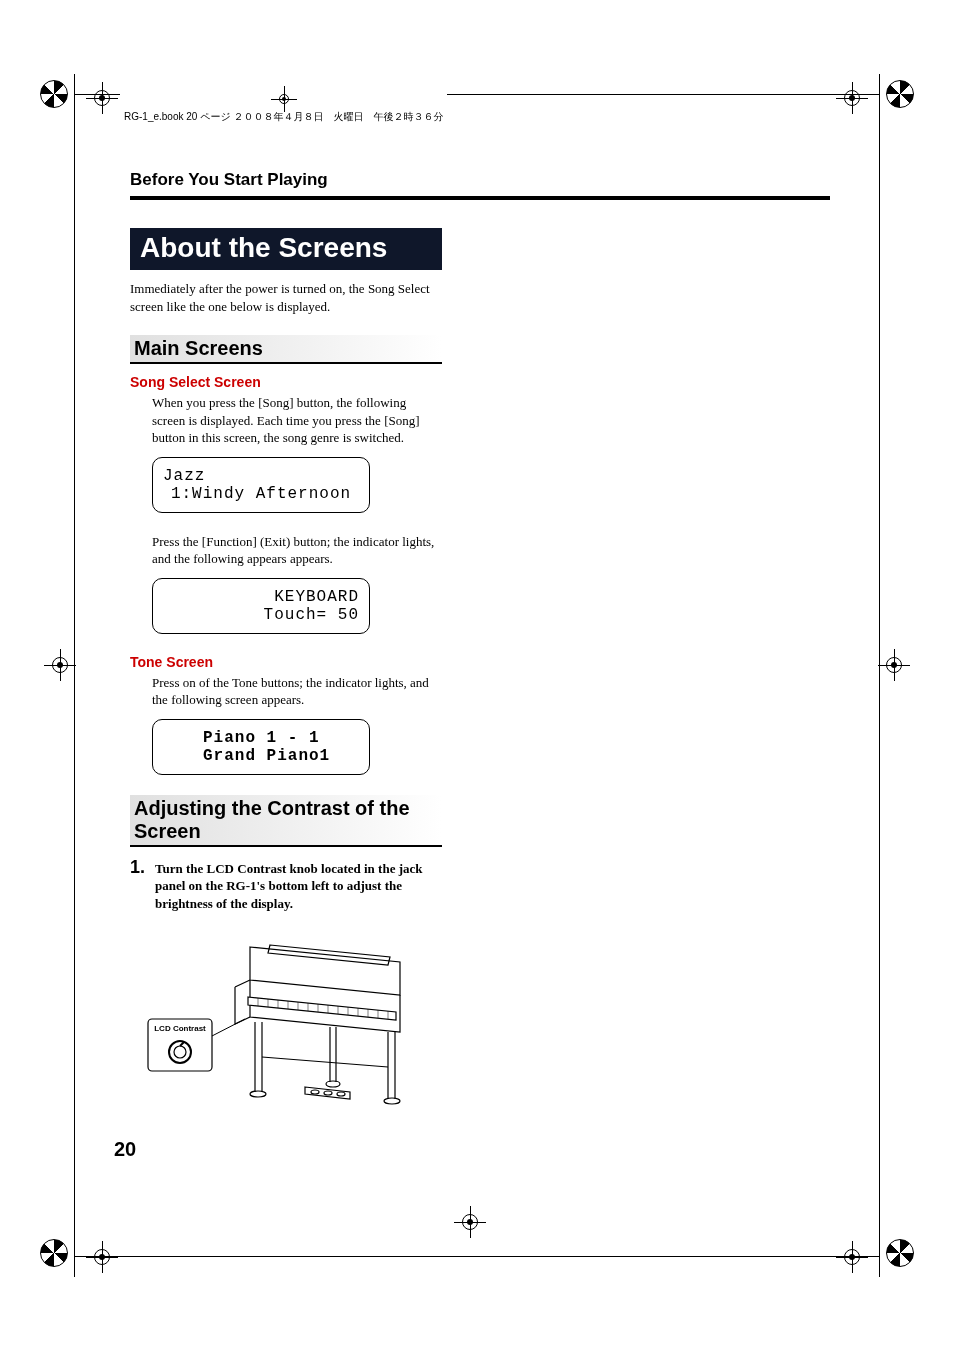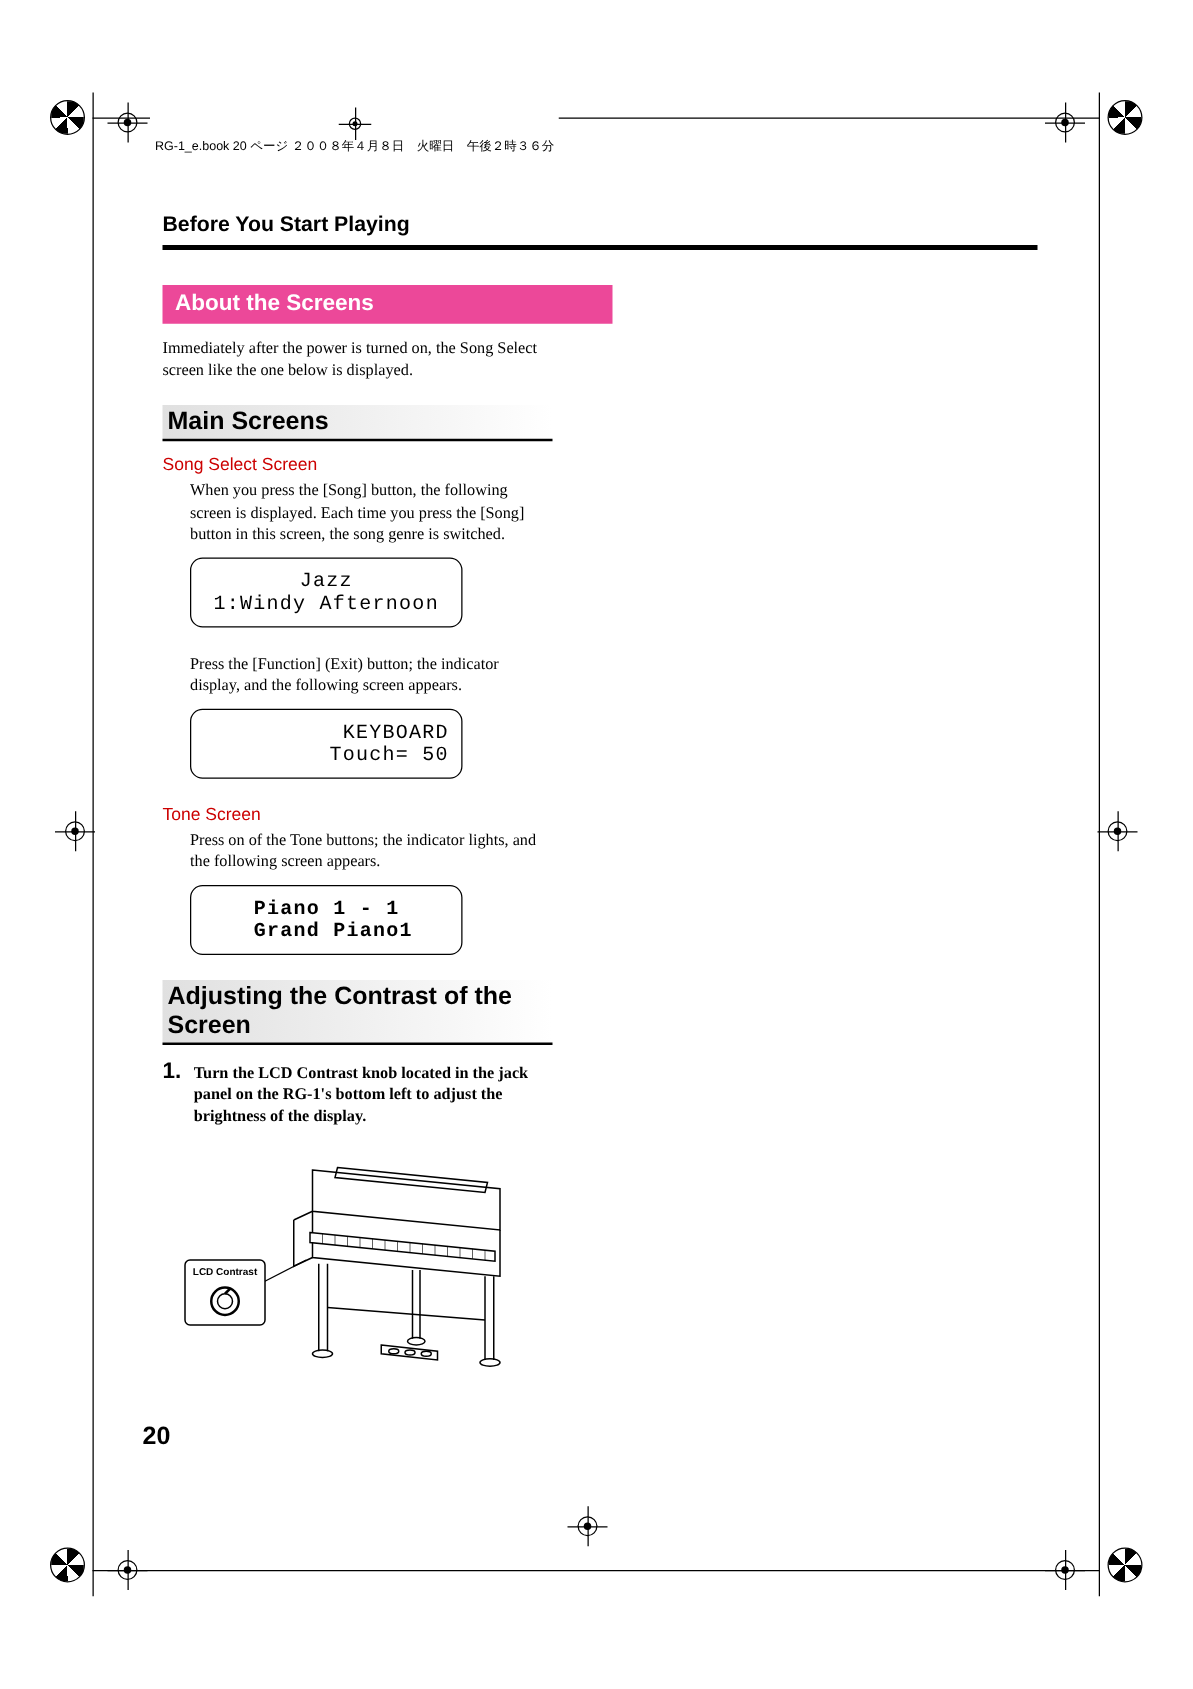--- a/index.html
+++ b/index.html
@@ -72,64 +72,64 @@
   .chapter-title {
     font-family: 'Arial Black', Arial, sans-serif;
     font-weight: 900; font-size: 17px;
     margin-bottom: 6px;
   }
   .thick-rule {
     border-top: 4px solid #000;
     margin-bottom: 28px;
   }
   .h1-box {
-    background: #ec4899; color: #fff;
-    font-family: 'Arial Black', Arial, sans-serif;
-    font-weight: 900; font-size: 18px;
+    background: #0f172a; color: #fff;
+    font-family: 'Arial Black', Arial, sans-serif;
+    font-weight: 900; font-size: 28px;
     padding: 4px 10px 6px 10px;
-    width: 360px;
+    width: 312px;
     margin-bottom: 10px;
   }
   .intro-text {
     font-size: 13px; line-height: 1.35;
     width: 312px;
     margin-bottom: 20px;
   }
   .h2-box {
     font-family: 'Arial Black', Arial, sans-serif;
     font-weight: 900; font-size: 20px;
     border-bottom: 2px solid #000;
     width: 312px;
     padding: 2px 4px 2px 4px;
     background: linear-gradient(to right, #e0e0e0 0%, #fff 100%);
     margin-bottom: 10px;
     line-height: 1.15;
   }
   .h3-red {
     font-family: Arial, sans-serif;
-    font-weight: normal; font-size: 14px;
+    font-weight: bold; font-size: 14px;
     color: #c00;
     margin-bottom: 4px;
   }
   .body-text {
     font-size: 13px; line-height: 1.35;
     width: 290px;
     margin-left: 22px;
     margin-bottom: 10px;
   }
   .lcd-box {
     width: 218px; height: 56px;
     border: 1.5px solid #000; border-radius: 10px;
     margin-left: 22px; margin-bottom: 20px;
     font-family: 'Courier New', monospace;
     font-size: 16px; letter-spacing: 1px;
     padding: 6px 10px;
     display: flex; flex-direction: column; justify-content: center;
   }
-  .lcd-line1 { text-align: center; }
+  .lcd-line1 { text-align: left; }
   .lcd-line1-left { text-align: right; }
   .lcd-line2 { text-align: center; }
   .lcd-line2-right { text-align: right; }
   .lcd-line-indent { text-align: left; padding-left: 40px; font-weight: bold; }
   .step {
     display: flex; gap: 10px; width: 312px;
     margin-bottom: 14px;
   }
   .step-num {
     font-family: Arial, sans-serif;
@@ -201,21 +201,21 @@
 
   <div class="h2-box">Main Screens</div>
 
   <div class="h3-red">Song Select Screen</div>
   <div class="body-text">When you press the [Song] button, the following screen is displayed. Each time you press the [Song] button in this screen, the song genre is switched.</div>
   <div class="lcd-box">
     <div class="lcd-line1">Jazz</div>
     <div class="lcd-line2">1:Windy Afternoon</div>
   </div>
 
-  <div class="body-text">Press the [Function] (Exit) button; the indicator display, and the following screen appears.</div>
+  <div class="body-text">Press the [Function] (Exit) button; the indicator lights, and the following appears appears.</div>
   <div class="lcd-box">
     <div class="lcd-line1-left">KEYBOARD</div>
     <div class="lcd-line2-right">Touch= 50</div>
   </div>
 
   <div class="h3-red">Tone Screen</div>
   <div class="body-text">Press on of the Tone buttons; the indicator lights, and the following screen appears.</div>
   <div class="lcd-box">
     <div class="lcd-line-indent">Piano 1 - 1</div>
     <div class="lcd-line-indent">Grand Piano1</div>

